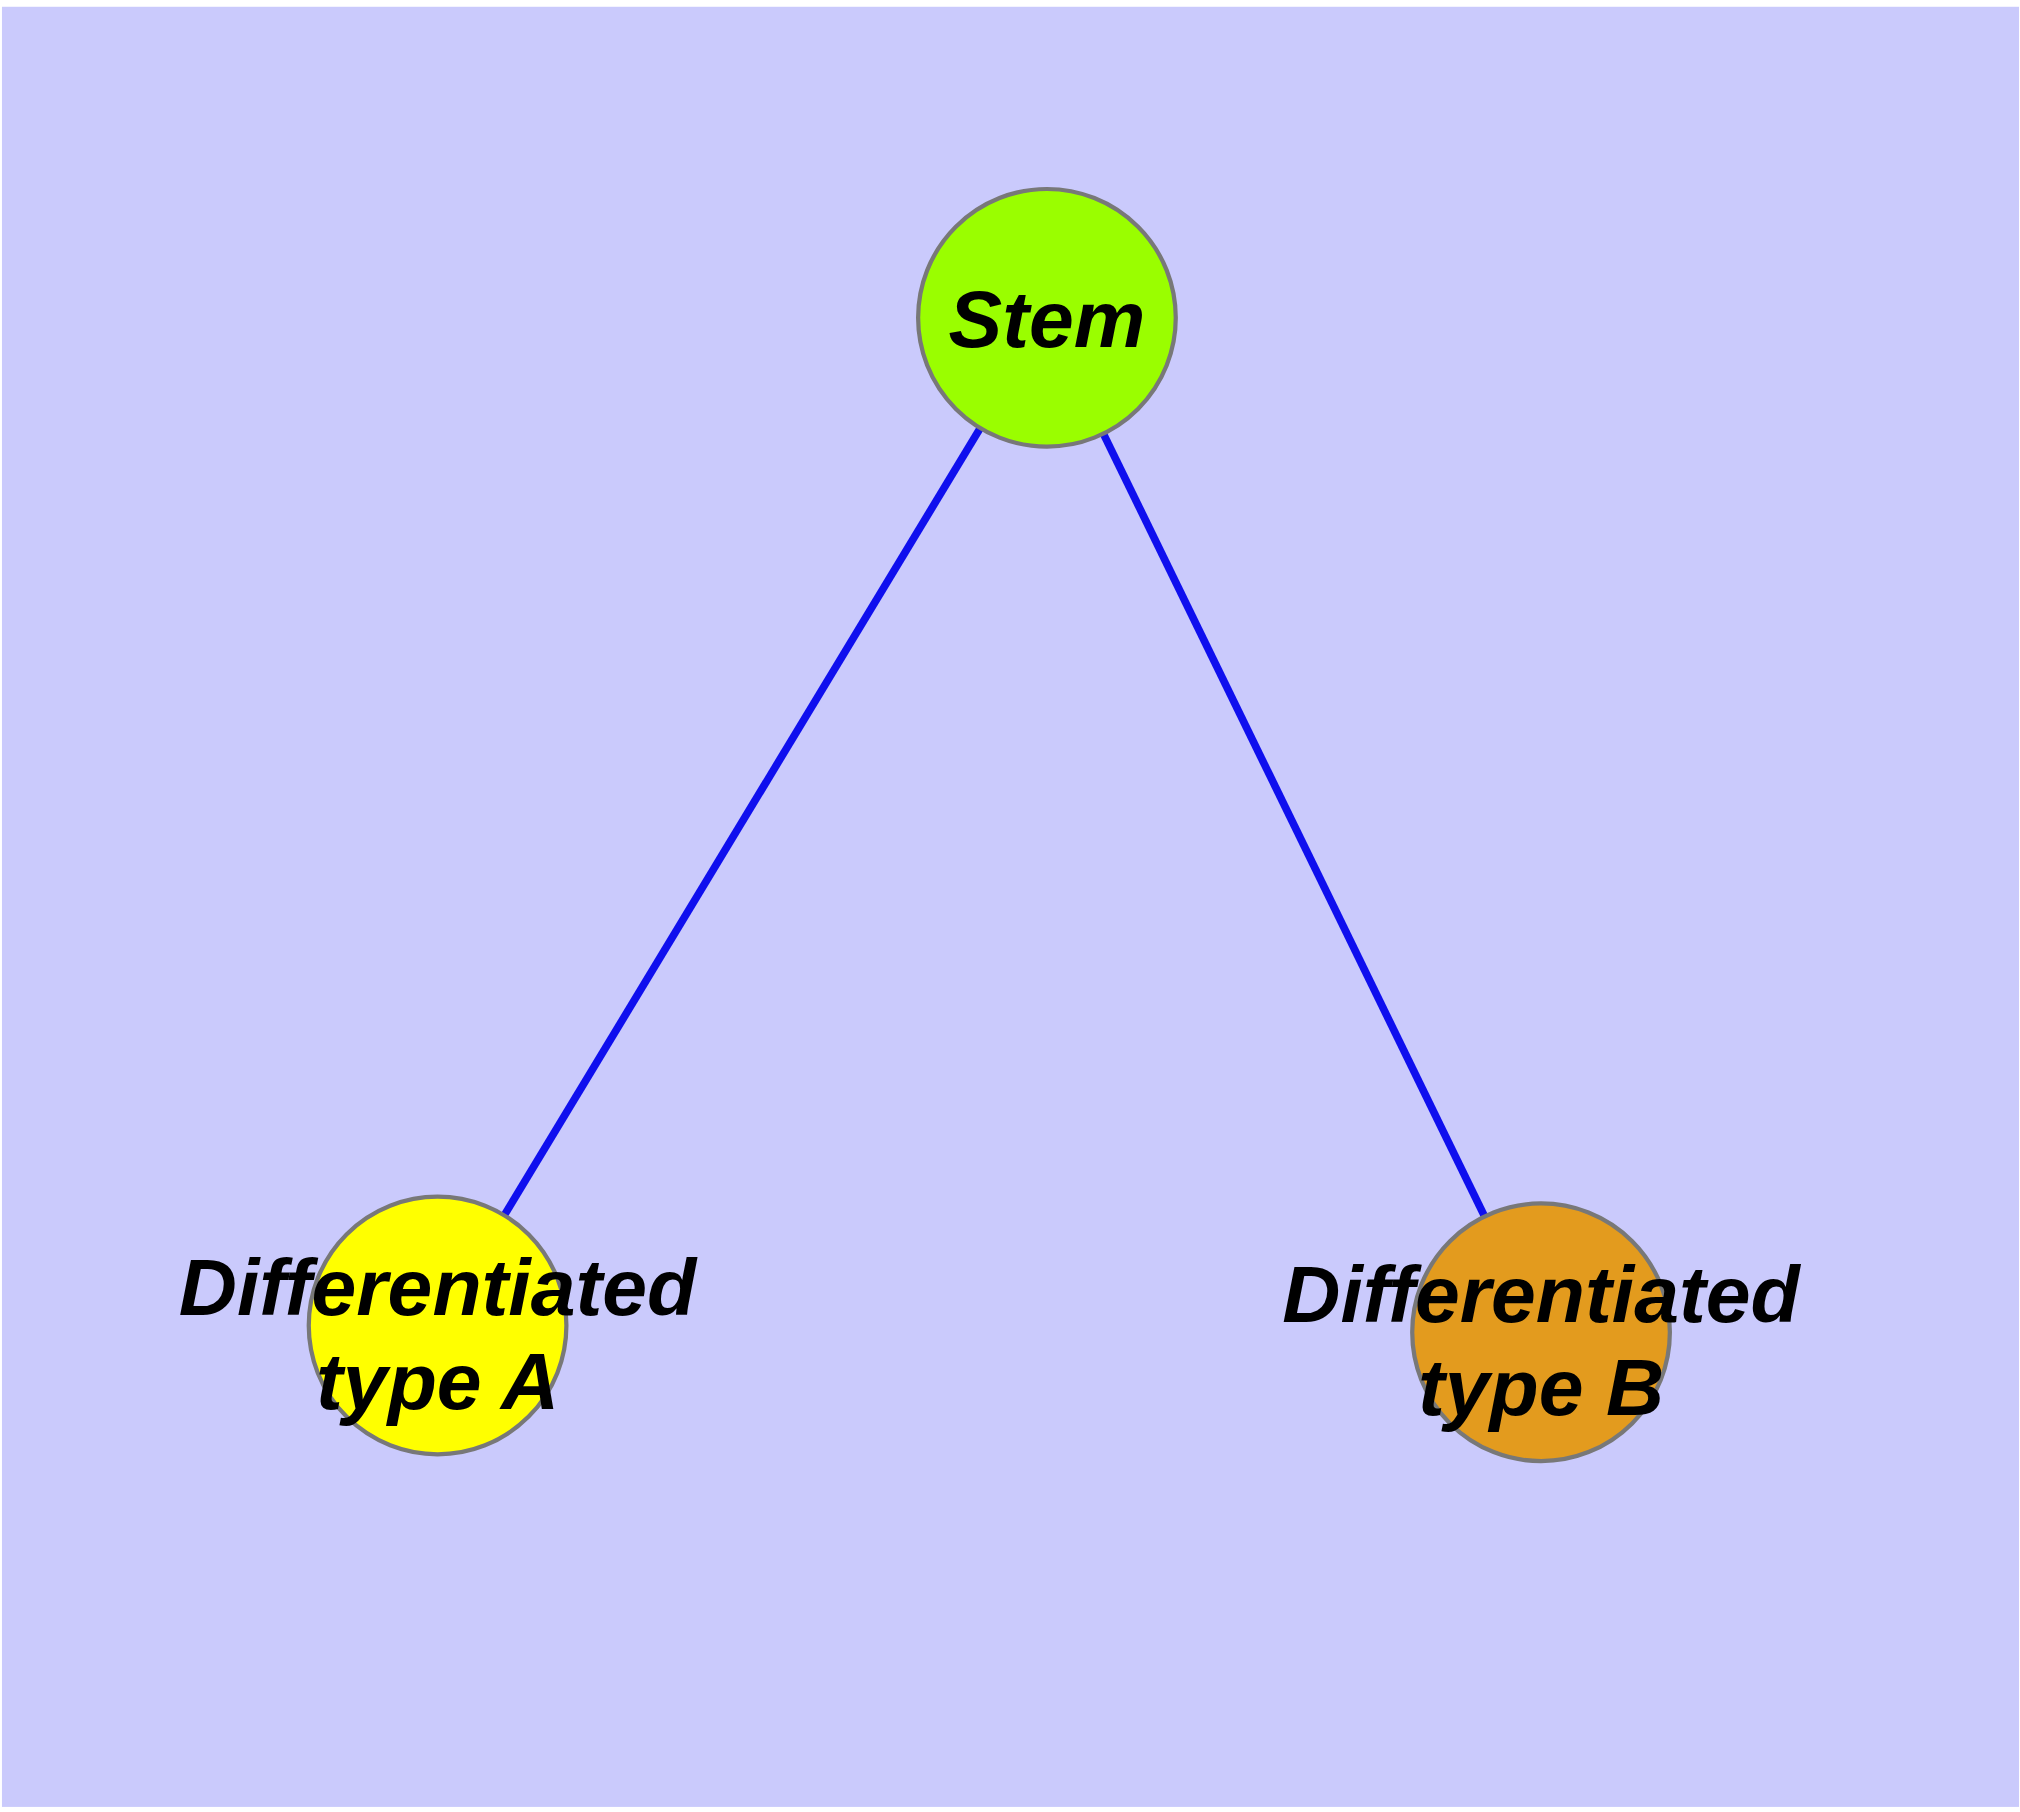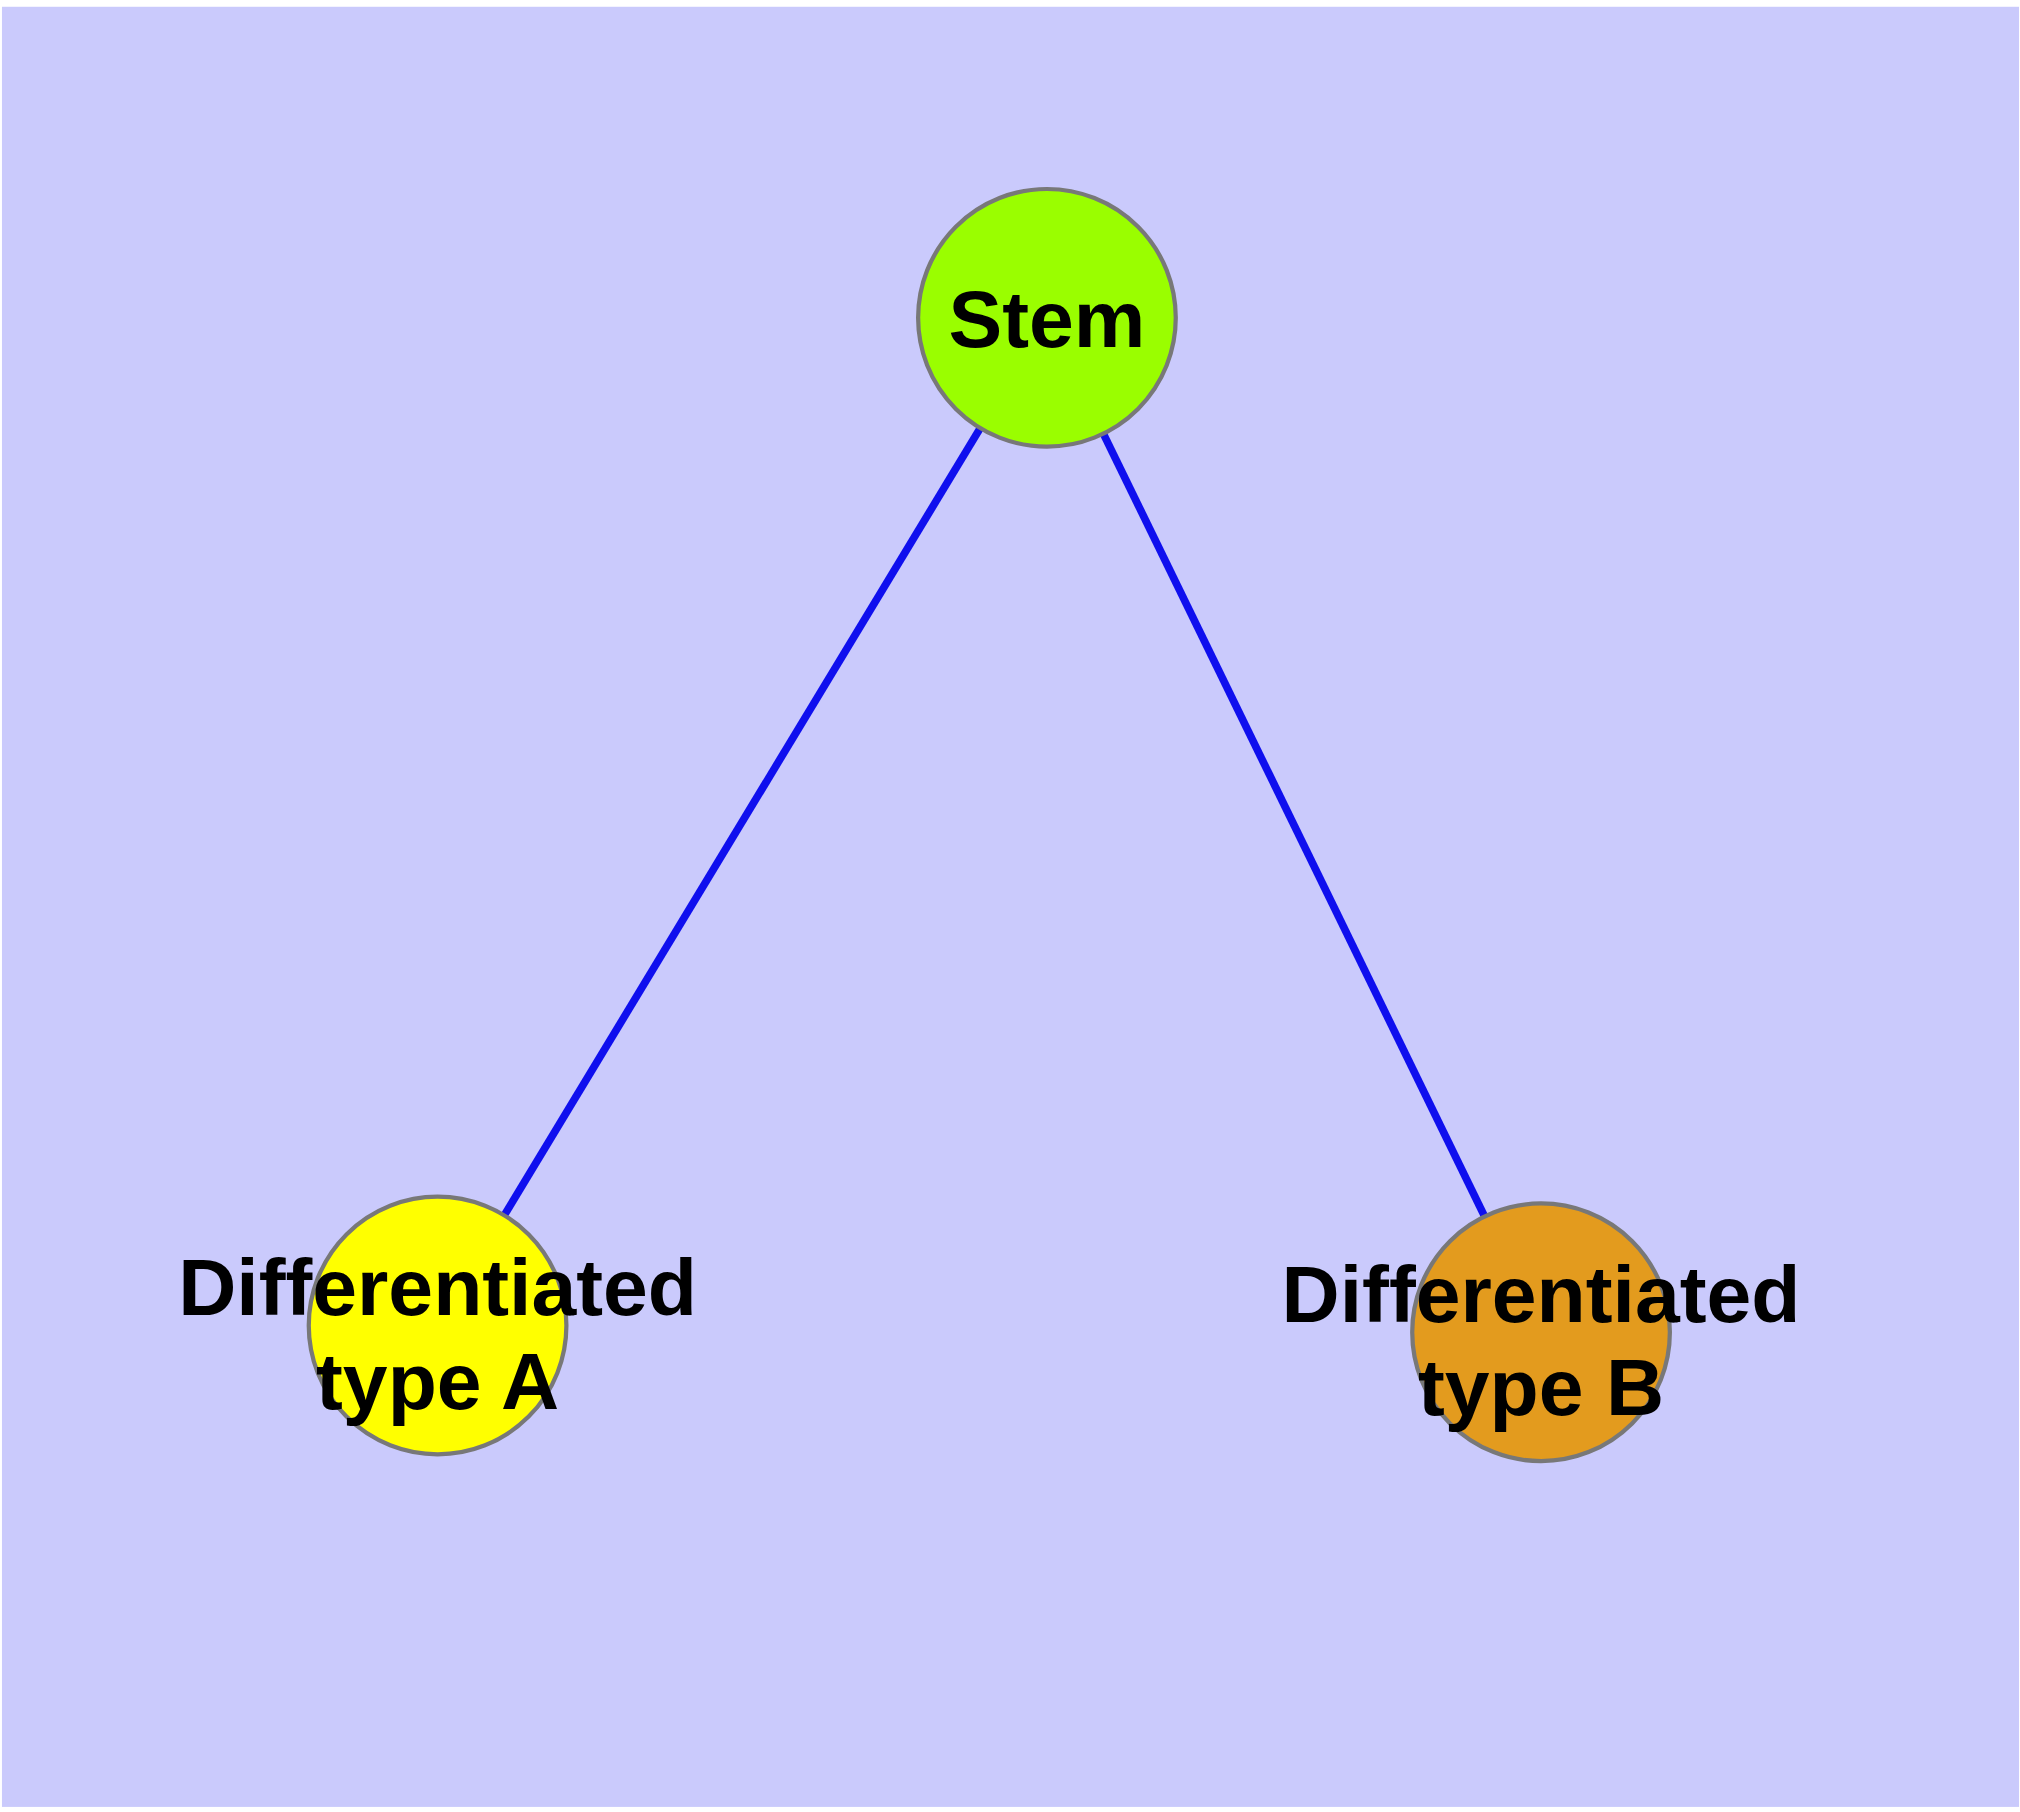--- a/index.html
+++ b/index.html
@@ -8,20 +8,21 @@
     background: #ffffff;
     width: 2021px;
     height: 1812px;
     overflow: hidden;
     font-family: "Liberation Sans", sans-serif;
   }
   .diagram-wrap {
     position: relative;
     width: 1651px;
     height: 1812px;
+    font-style: italic;
   }
   svg {
     display: block;
   }
   .node-label {
     font-family: "Liberation Sans", "DejaVu Sans", sans-serif;
     font-weight: bold;
     font-size: 95px;
   }
 </style>

